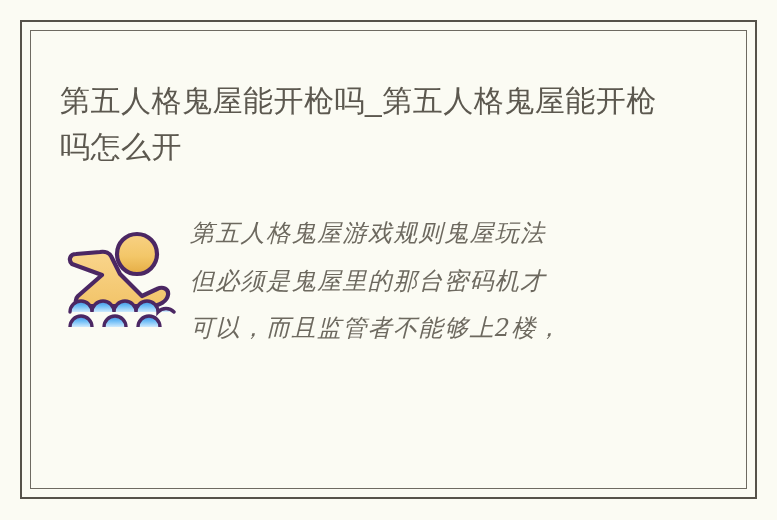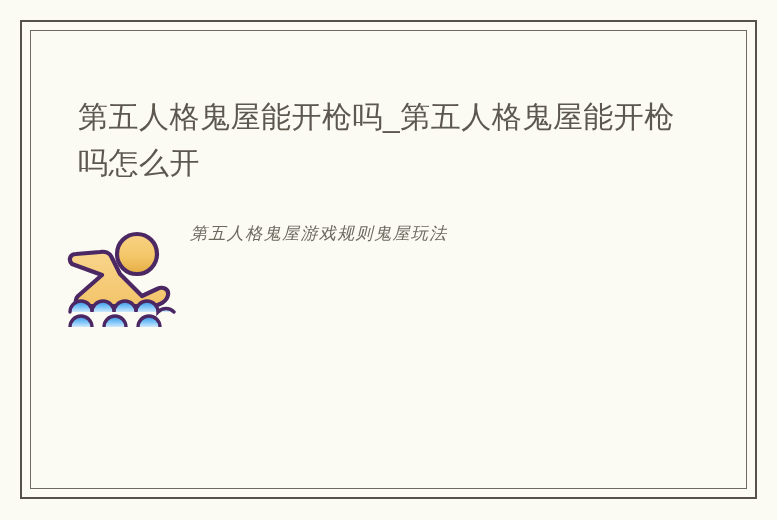--- a/index.html
+++ b/index.html
@@ -32,29 +32,28 @@
     right: 8px;
     bottom: 8px;
     border: 1px solid #6e6a61;
     box-sizing: border-box;
   }
 
   
   #page-title {
     position: absolute;
     left: 38px;
-    top: 52px;
+    top: 36px;
     width: 610px;
     color: #5c584f;
     font-size: 30px;
     line-height: 46px;
     letter-spacing: 0.5px;
     font-weight: 400;
     word-break: break-all;
-    margin-left: 18px;
   }
 
   
   #article-body {
     position: absolute;
     left: 28px;
     top: 175px;
     right: 18px;
     bottom: 20px;
     display: flex;
@@ -68,21 +67,21 @@
     display: flex;
     justify-content: center;
   }
   #swimmer-icon { display: block; }
 
   #article-text {
     flex: 1 1 auto;
     padding-top: 13px;
     padding-right: 14px;
     color: #6d695f;
-    font-size: 17px;
+    font-size: 24px;
     line-height: 47.5px;
     letter-spacing: 1.4px;
     font-family: "DejaVu Serif", "Liberation Serif", serif;
     font-style: italic;
     font-weight: 400;
     word-break: break-all;
     text-align: justify;
   }
   #article-text .ln { display: block; white-space: nowrap; }
 </style>
@@ -135,16 +134,18 @@
 
         <g stroke="#4b2763" stroke-width="3.4" stroke-linecap="round">
           <path d="M6 94 A11 11 0 0 1 28 94 A11 11 0 0 1 50 94 A11 11 0 0 1 72 94 A11 11 0 0 1 94 94 A11 11 0 0 1 110 94" fill="url(#waveGrad)" transform="translate(0,-9)"></path>
           <path d="M6 94 A11 11 0 0 1 28 94 M40 94 A11 11 0 0 1 62 94 M74 94 A11 11 0 0 1 96 94" fill="url(#waveGrad)" transform="translate(0,6)"></path>
         </g>
       </svg>
     </div>
 
     <div id="article-text">
       <span class="ln">第五人格鬼屋游戏规则鬼屋玩法</span>
+      <span class="ln">但必须是鬼屋里的那台密码机才</span>
+      <span class="ln">可以，而且监管者不能够上2楼，</span>
     </div>
 
   </div>
 </div>
 
 </body></html>

